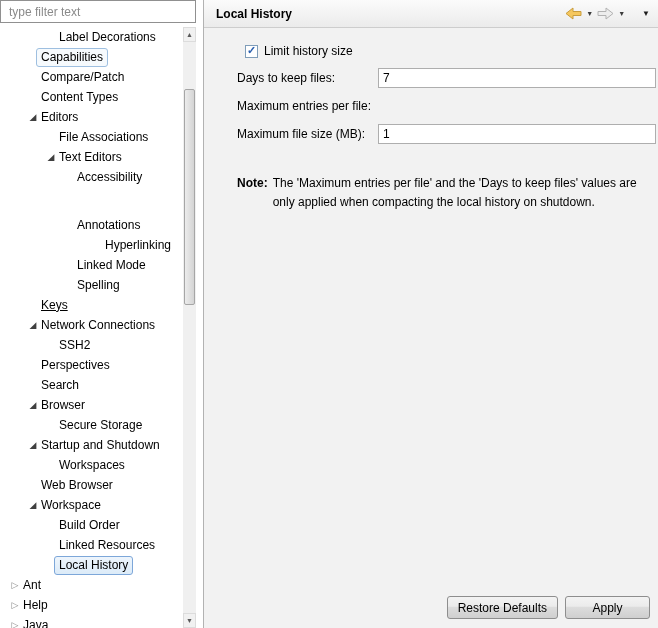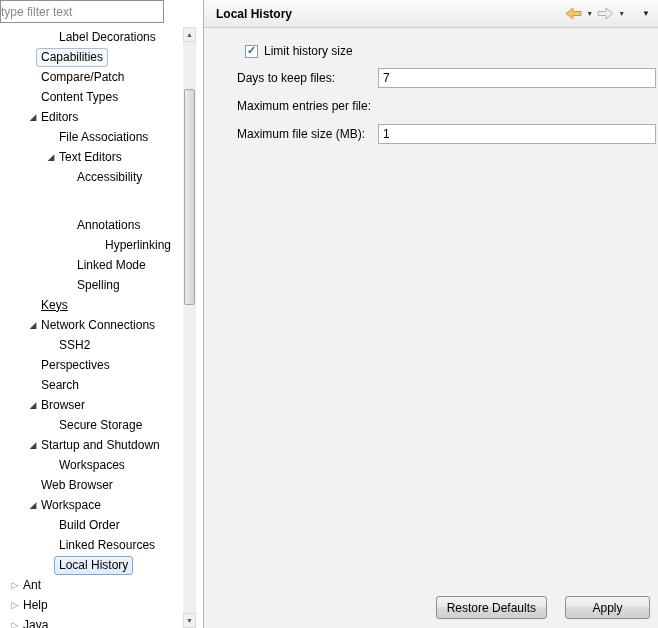--- a/index.html
+++ b/index.html
@@ -5,22 +5,22 @@
   * { margin:0; padding:0; box-sizing:border-box; }
   body { background:#fff; }
   .app {
     position:relative; width:658px; height:628px; overflow:hidden;
     background:#fff; font-family:"Liberation Sans", sans-serif; font-size:12px; color:#000;
   }
 
   
   .left { position:absolute; top:0; left:0; bottom:0; width:196px; background:#fff; }
   .filter {
-    position:absolute; top:0; left:0; width:164px; height:23px;
-    border:1px solid #909090; padding:0 0;
+    position:absolute; top:0; left:0; width:196px; height:23px;
+    border:1px solid #909090; padding:0 8px;
     font:12px "Liberation Sans", sans-serif; color:#0369a1; outline:none;
   }
   .filter::placeholder { color:#8a8a8a; }
   .tree { position:absolute; top:27px; left:0; right:13px; bottom:0; overflow:hidden; }
   .tree-row { height:20px; display:flex; align-items:center; white-space:nowrap; cursor:default; }
   .twisty { flex:0 0 14px; width:14px; text-align:center; font-size:9px; color:#3f3f3f; line-height:20px; }
   .twisty.col { color:#8a8a8a; font-size:9px; }
   .tree-label { padding:1px 4px; margin-left:-4px; border:1px solid transparent; border-radius:3px; line-height:15px; }
   .tree-label.focusbox { border-color:#9ebfe0; background:#f6fafd; }
   .tree-label.sel { border-color:#7da7d9; background:linear-gradient(#eef5fc,#dcebf8); }
@@ -58,21 +58,21 @@
   .fields { margin-top:6px; }
   .frow { display:flex; align-items:center; height:28px; padding:0 2px 0 33px; }
   .flabel { flex:0 0 141px; width:141px; }
   .finput { flex:1; height:20px; background:#fff; border:1px solid #aeaeae;
             font:12px "Liberation Sans", sans-serif; padding:1px 4px; outline:none; }
 
   .note { display:flex; margin:26px 0 0 33px; line-height:19px; }
   .notelabel { font-weight:bold; flex:0 0 auto; }
   .notetext { margin-left:5px; max-width:377px; }
 
-  .btnrow { position:absolute; right:8px; bottom:9px; display:flex; gap:18px; }
+  .btnrow { position:absolute; right:8px; bottom:9px; display:flex; gap:7px; }
   .btn { height:23px; padding:0 10px; font:12px "Liberation Sans", sans-serif; color:#000;
          border:1px solid #8e8e8e; border-radius:3px; cursor:default;
          background:linear-gradient(#f3f3f3,#ebebeb 45%,#dddddd 46%,#cfcfcf); }
   .apply { min-width:85px; }
 </style>
 </head>
 <body>
 
 <div class="app">
 
@@ -240,20 +240,24 @@
         </div>
         <div class="frow">
           <label class="flabel">Maximum entries per file:</label>
         </div>
         <div class="frow">
           <label class="flabel">Maximum file size (MB):</label>
           <input class="finput" value="1" style="">
         </div>
       </div>
 
+      <div class="note">
+        <span class="notelabel">Note:</span>
+        <span class="notetext">The 'Maximum entries per file' and the 'Days to keep files' values are only applied when compacting the local history on shutdown.</span>
+      </div>
 
       <div class="btnrow">
         <button class="btn">Restore Defaults</button>
         <button class="btn apply">Apply</button>
       </div>
     </div>
   </div>
 </div>
 
 </body></html>

